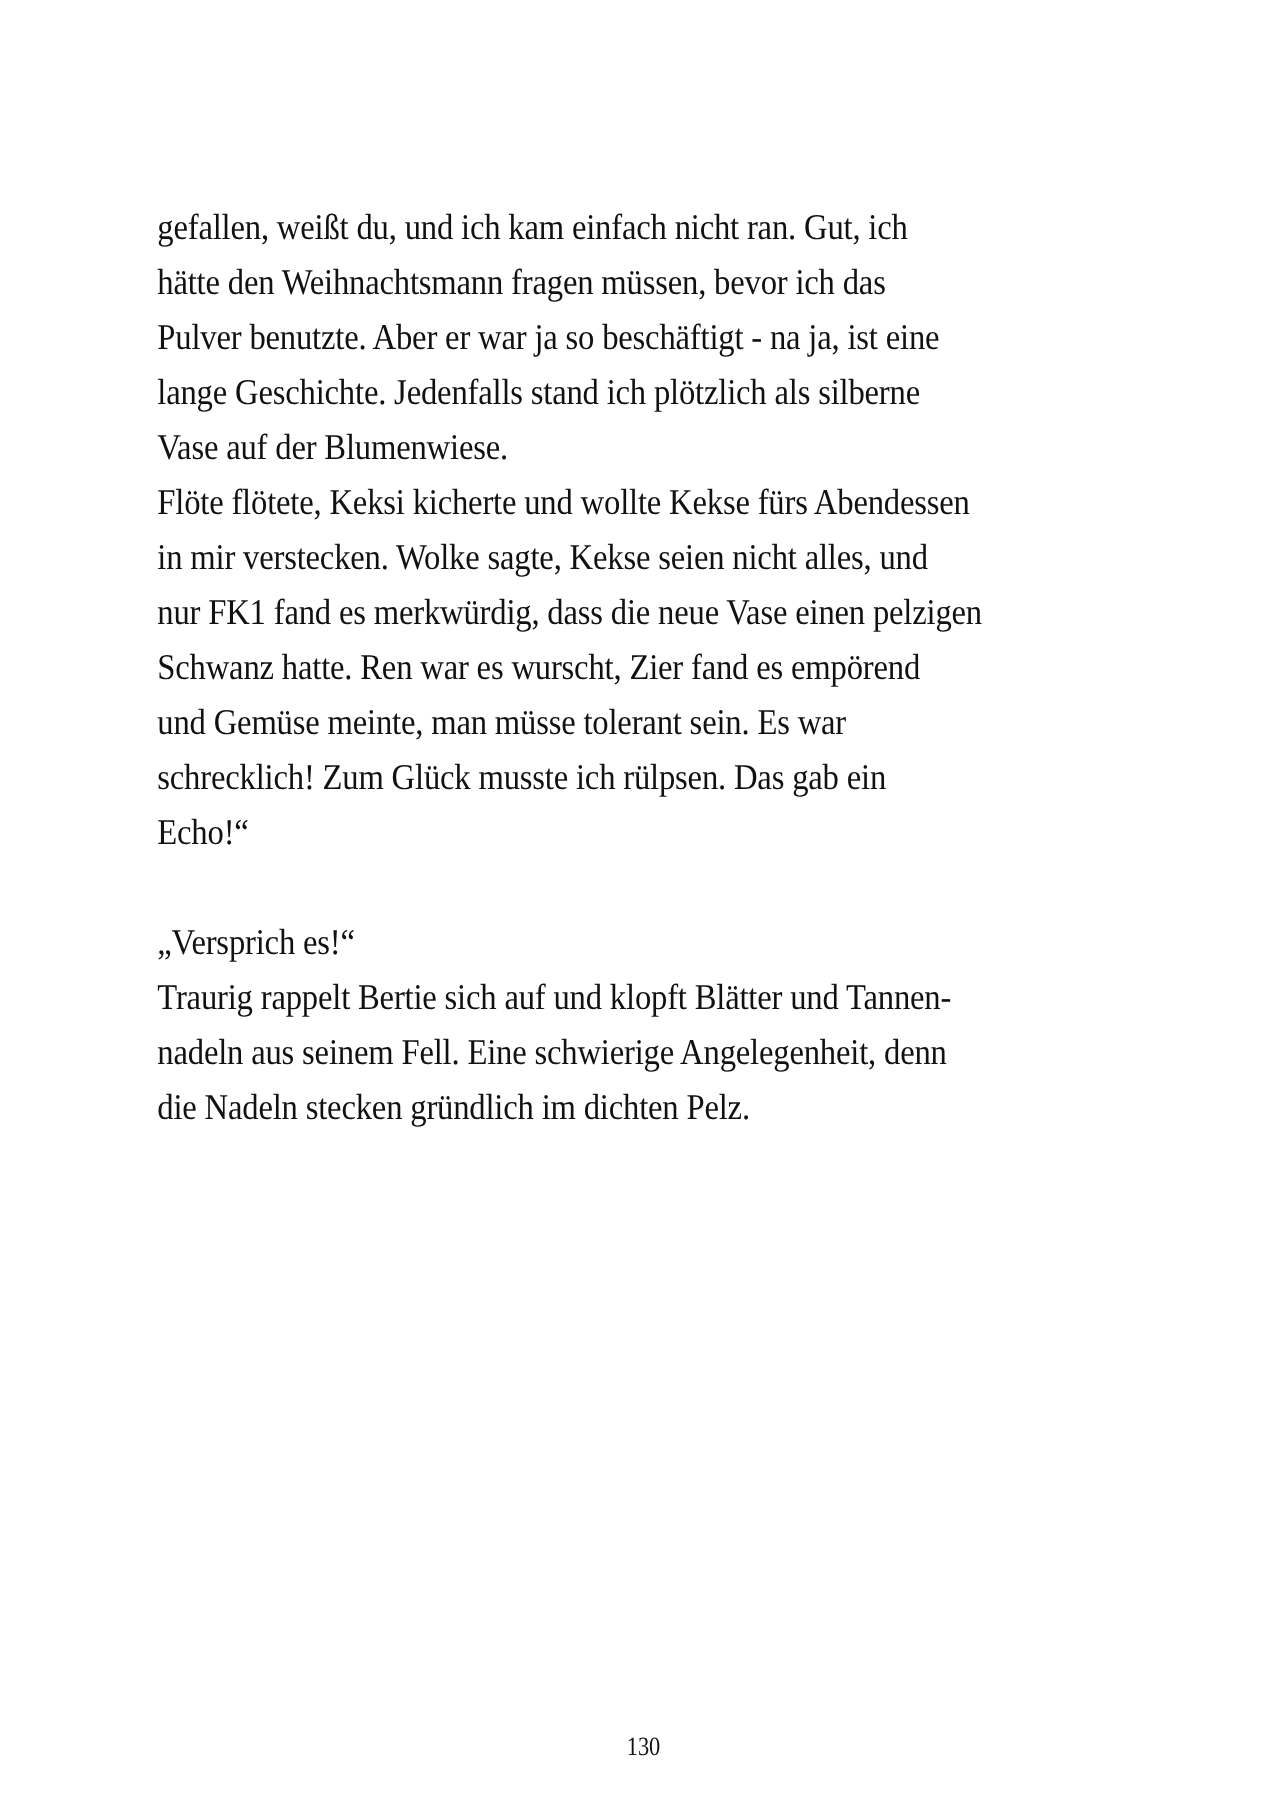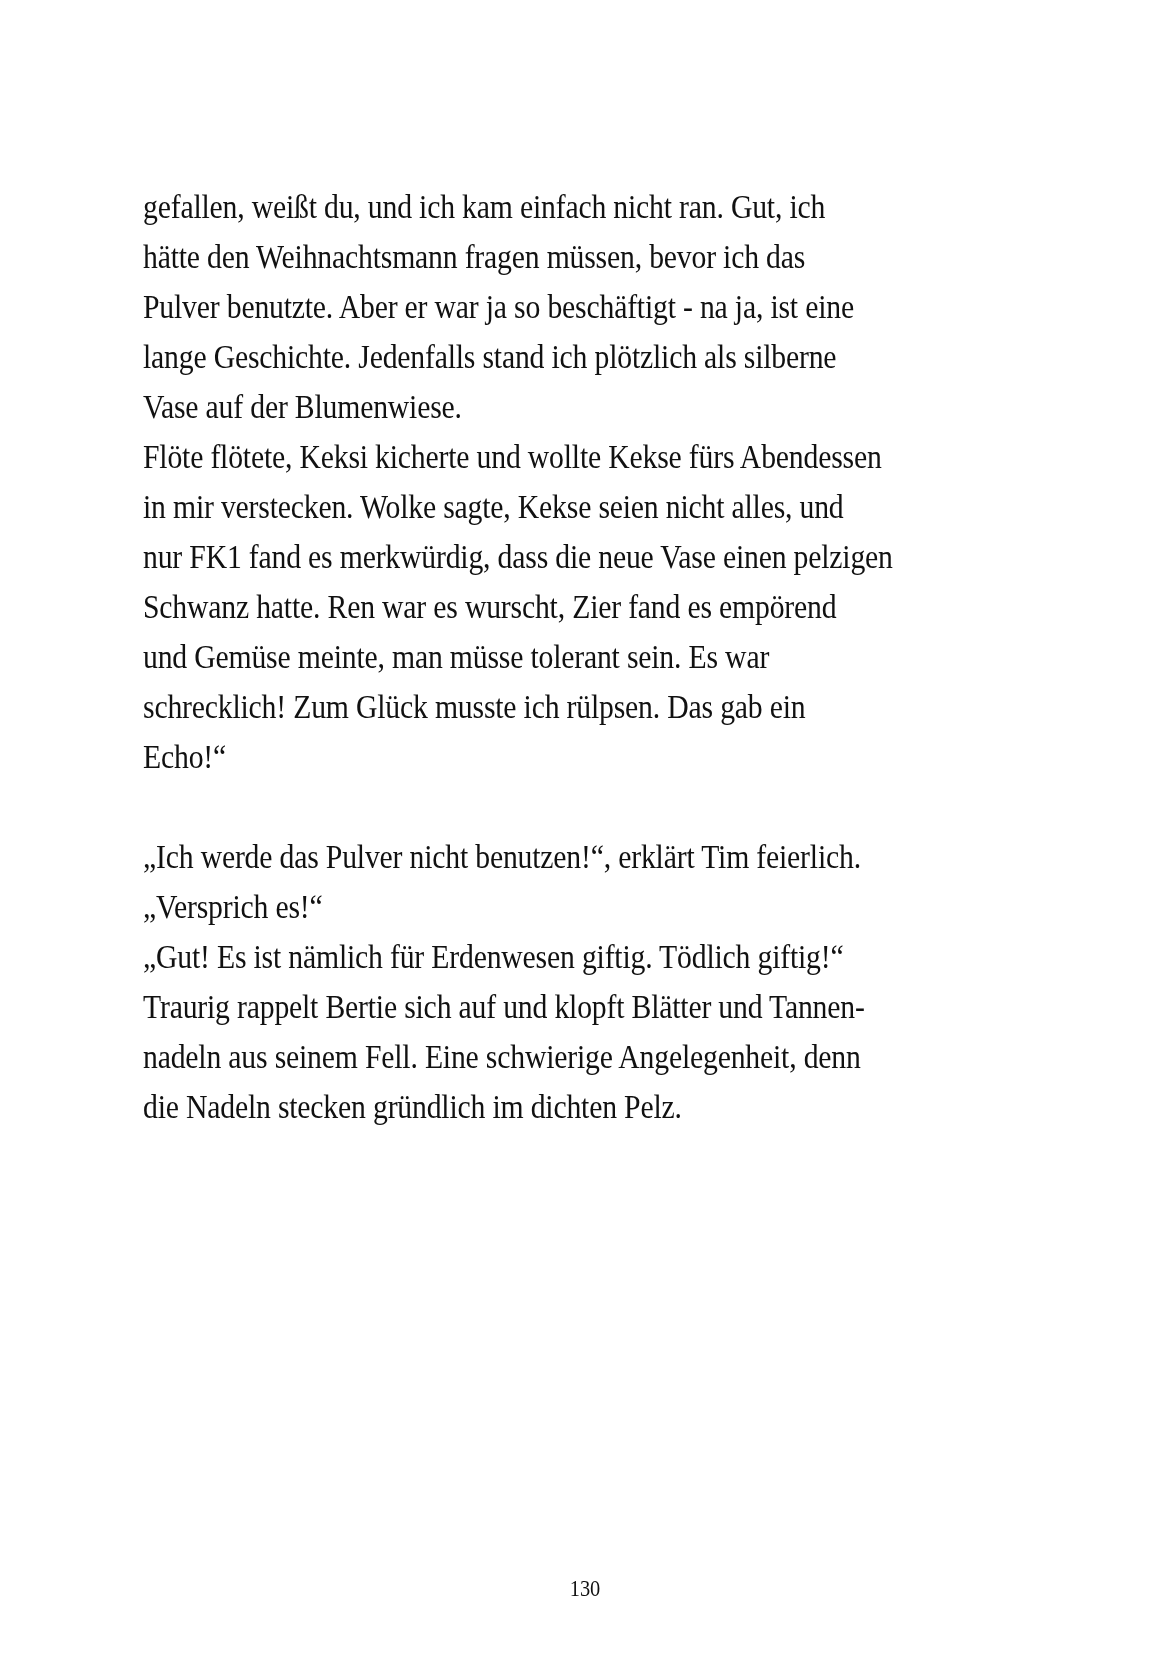--- a/index.html
+++ b/index.html
@@ -76,27 +76,21 @@
       <span class="line">in mir verstecken. Wolke sagte, Kekse seien nicht alles, und</span>
       <span class="line">nur FK1 fand es merkwürdig, dass die neue Vase einen pelzigen</span>
       <span class="line">Schwanz hatte. Ren war es wurscht, Zier fand es empörend</span>
       <span class="line">und Gemüse meinte, man müsse tolerant sein. Es war</span>
       <span class="line">schrecklich! Zum Glück musste ich rülpsen. Das gab ein</span>
       <span class="line">Echo!“</span>
     </div>
     <span class="blank"></span>
 
     <div>
-      <span class="line">„Ich werde das Pulver nicht benutzen!“, erklärt Tim feierlich.</span>
-    </div>
-    <div>
       <span class="line">„Versprich es!“</span>
-    </div>
-    <div>
-      <span class="line">„Gut! Es ist nämlich für Erdenwesen giftig. Tödlich giftig!“</span>
     </div>
     <div>
       <span class="line">Traurig rappelt Bertie sich auf und klopft Blätter und Tannen-</span>
       <span class="line">nadeln aus seinem Fell. Eine schwierige Angelegenheit, denn</span>
       <span class="line">die Nadeln stecken gründlich im dichten Pelz.</span>
     </div>
   </div>
 
   <div class="page-number">130</div>
 </div>

